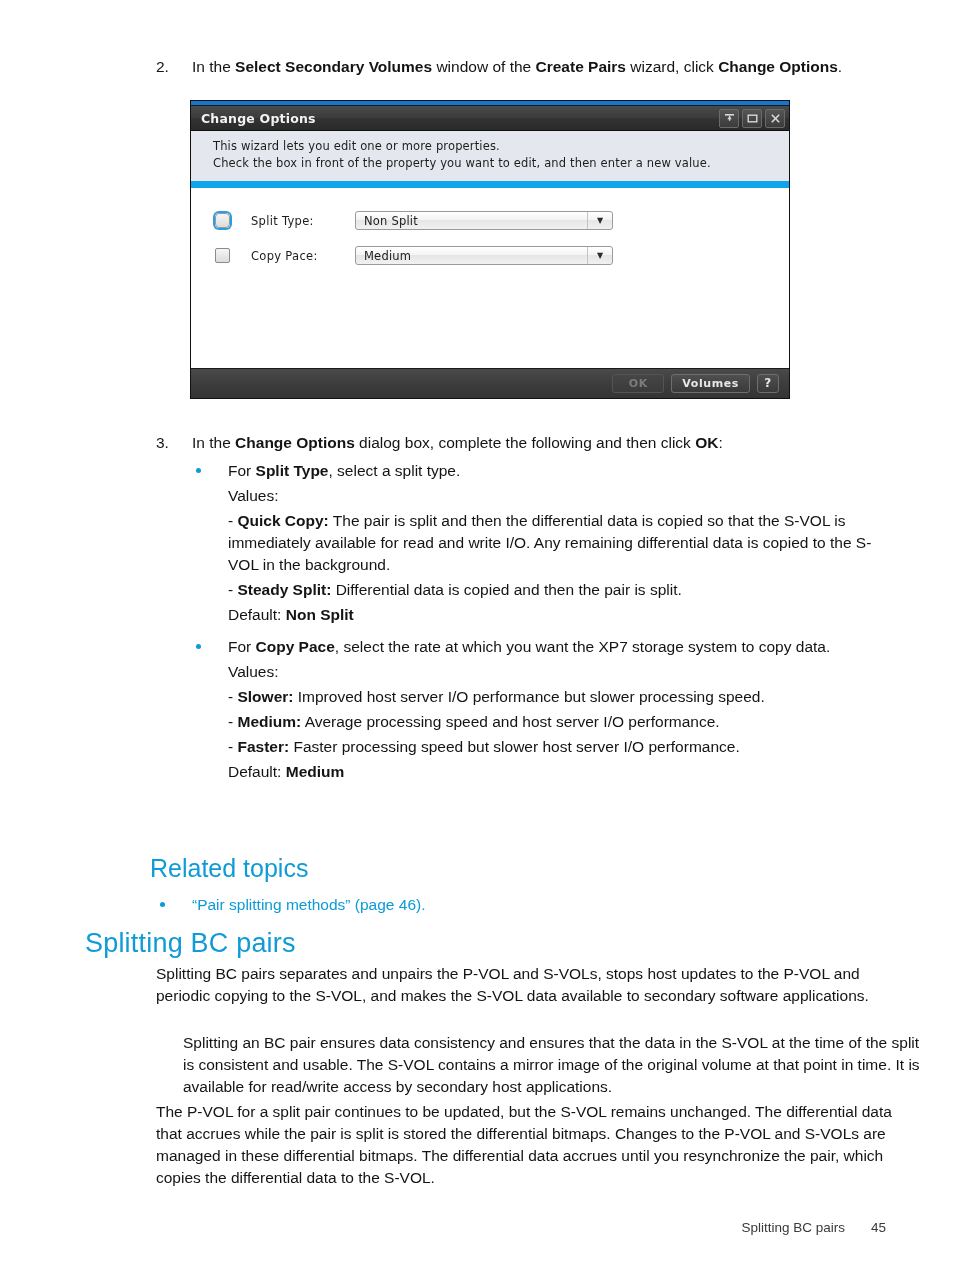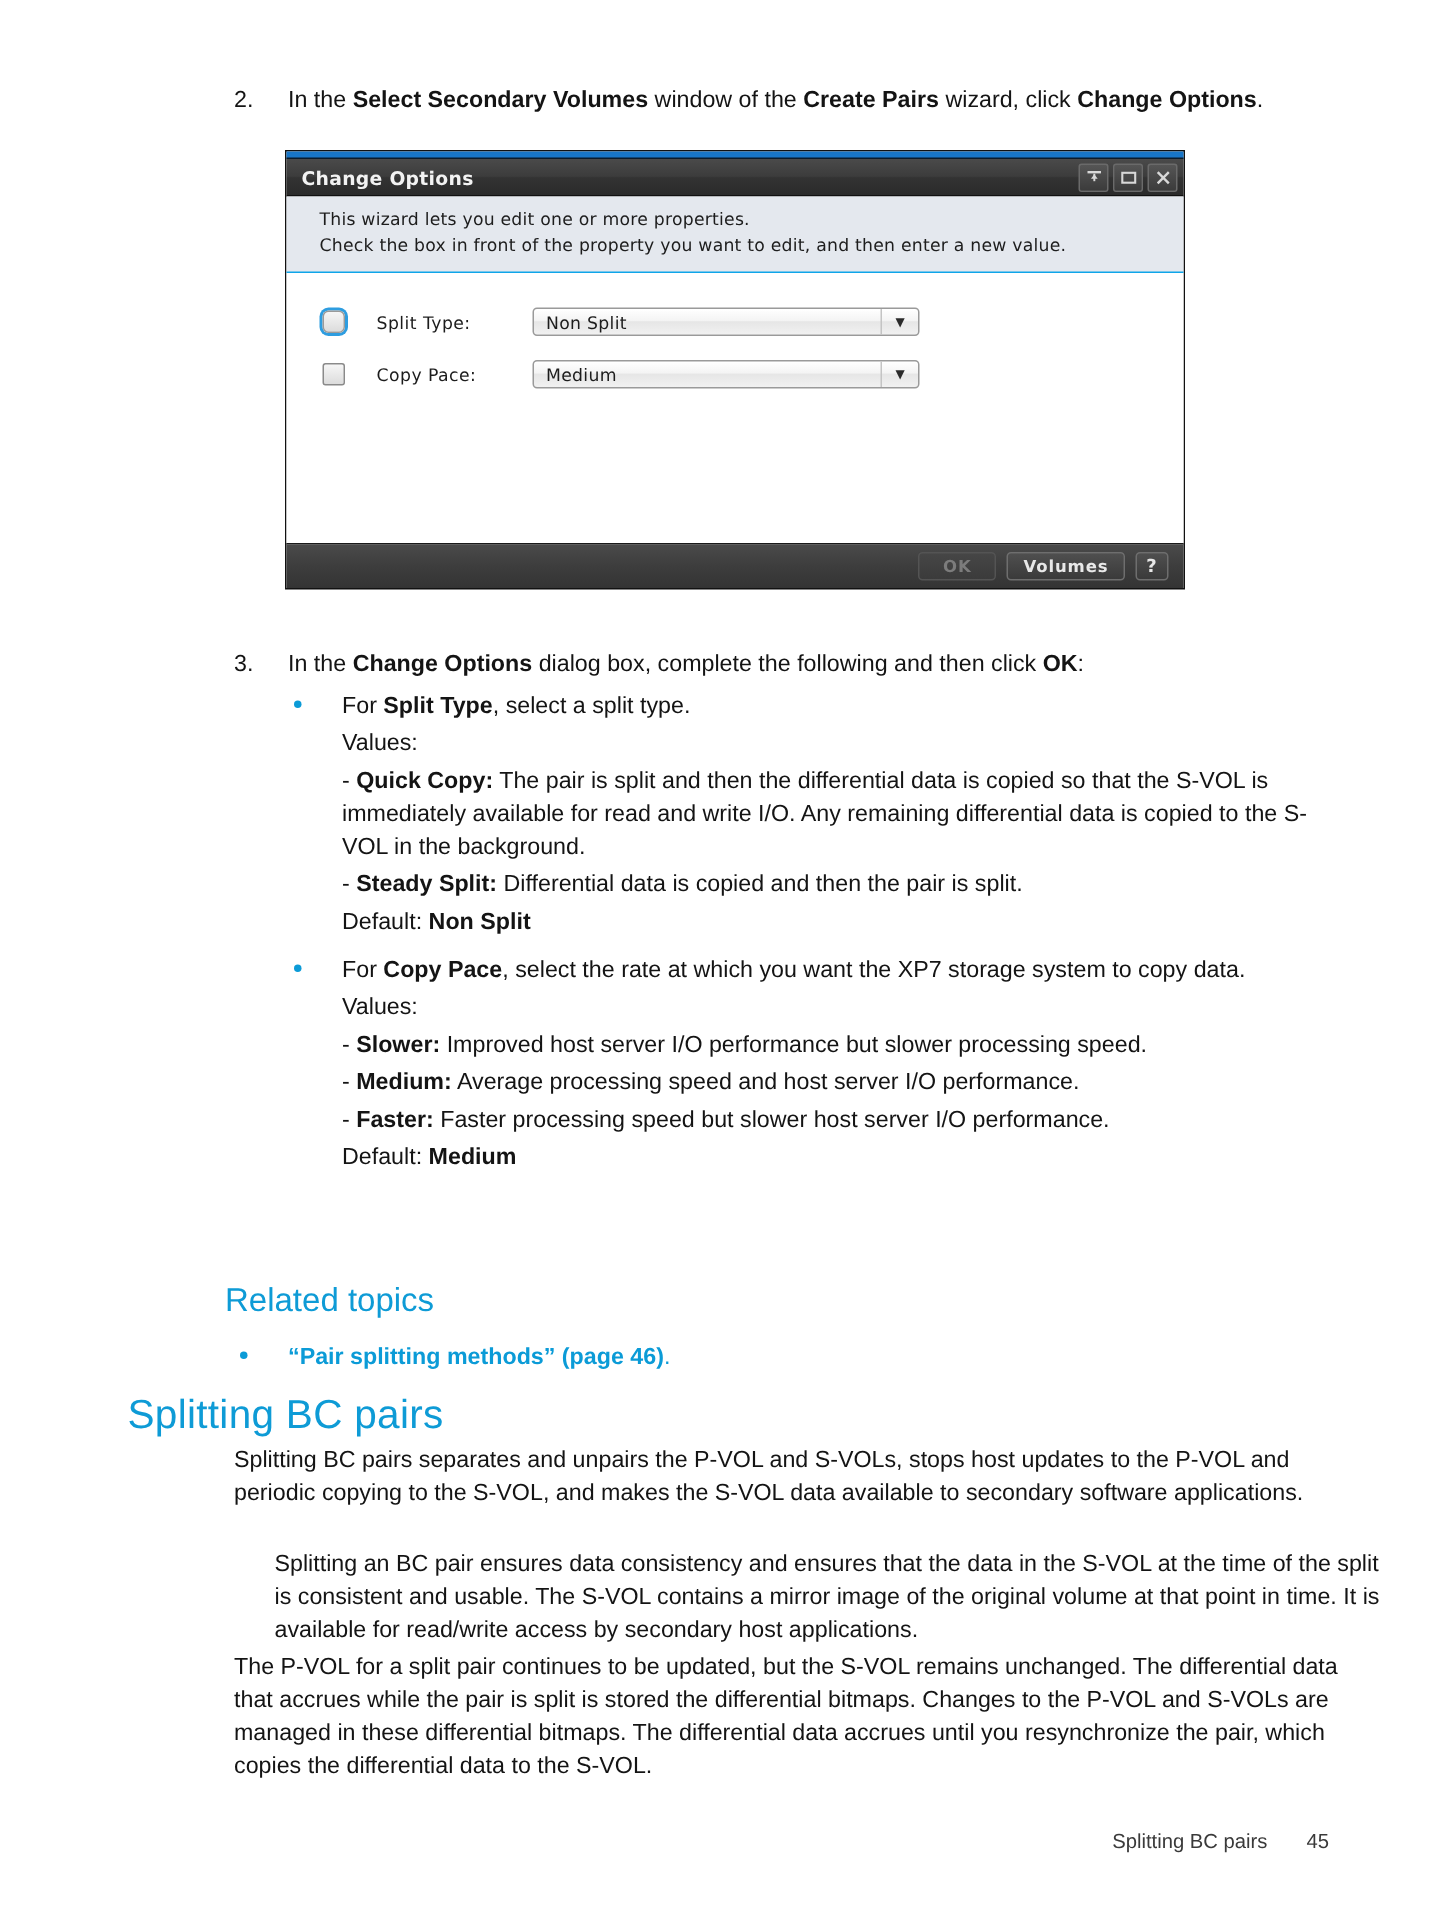--- a/index.html
+++ b/index.html
@@ -78,21 +78,21 @@
   .h1-blue {
     position: absolute;
     color: #0e9bd6;
     font-size: 27px;
     font-weight: normal;
     letter-spacing: 0.2px;
   }
   .h2-blue {
     position: absolute;
     color: #0e9bd6;
-    font-size: 22px;
+    font-size: 25px;
     font-weight: normal;
     text-align: center;
   }
   .link-blue {
     color: #0b9bd7;
   }
 
   
   .footer {
     position: absolute;
@@ -144,21 +144,21 @@
     border: 1px solid #6a6a6a;
     border-radius: 2px;
     display: flex;
     align-items: center;
     justify-content: center;
   }
   .tb-btn svg { display: block; }
 
   .dlg-desc {
     background: #e4e8ee;
-    border-bottom: 1px solid #0ea5e9;
+    border-bottom: 7px solid #0ea5e9;
     padding: 7px 10px 8px 22px;
     box-sizing: border-box;
   }
   .dlg-desc div {
     font-size: 11.5px;
     color: #1d1d1d;
     line-height: 1.5;
     letter-spacing: 0.15px;
   }
 
@@ -388,21 +388,21 @@
       </div>
 
     </div>
   </div>
 
   <div class="h2-blue" style="left:150px; top:854px;">Related topics</div>
 
   <div class="bullet-row body-text" style="position:absolute; left:156px; top:890px; width:600px;">
     <div class="bullet-dot" style="flex:0 0 36px; width:36px;"><span class="d"></span></div>
     <div class="bullet-body">
-      <a class="link-blue" style="text-decoration:none;font-weight:bold;">“Pair splitting methods” (page 46)</a><span class="link-blue">.</span>
+      <a class="link-blue" style="text-decoration:none;">“Pair splitting methods” (page 46)</a><span class="link-blue">.</span>
     </div>
   </div>
 
   <div class="h1-blue" style="left:85px; top:928px;">Splitting BC pairs</div>
 
   <div class="body-text" style="position:absolute; left:156px; top:963px; width:745px;">Splitting BC pairs separates and unpairs the P-VOL and S-VOLs, stops host updates to the P-VOL and periodic copying to the S-VOL, and makes the S-VOL data available to secondary software applications.</div>
 
   <div class="body-text" style="position:absolute; left:156px; top:1032px; width:745px;margin-left:27px;">Splitting an BC pair ensures data consistency and ensures that the data in the S-VOL at the time of the split is consistent and usable. The S-VOL contains a mirror image of the original volume at that point in time. It is available for read/write access by secondary host applications.</div>
 
   <div class="body-text" style="position:absolute; left:156px; top:1101px; width:748px;">The P-VOL for a split pair continues to be updated, but the S-VOL remains unchanged. The differential data that accrues while the pair is split is stored the differential bitmaps. Changes to the P-VOL and S-VOLs are managed in these differential bitmaps. The differential data accrues until you resynchronize the pair, which copies the differential data to the S-VOL.</div>

